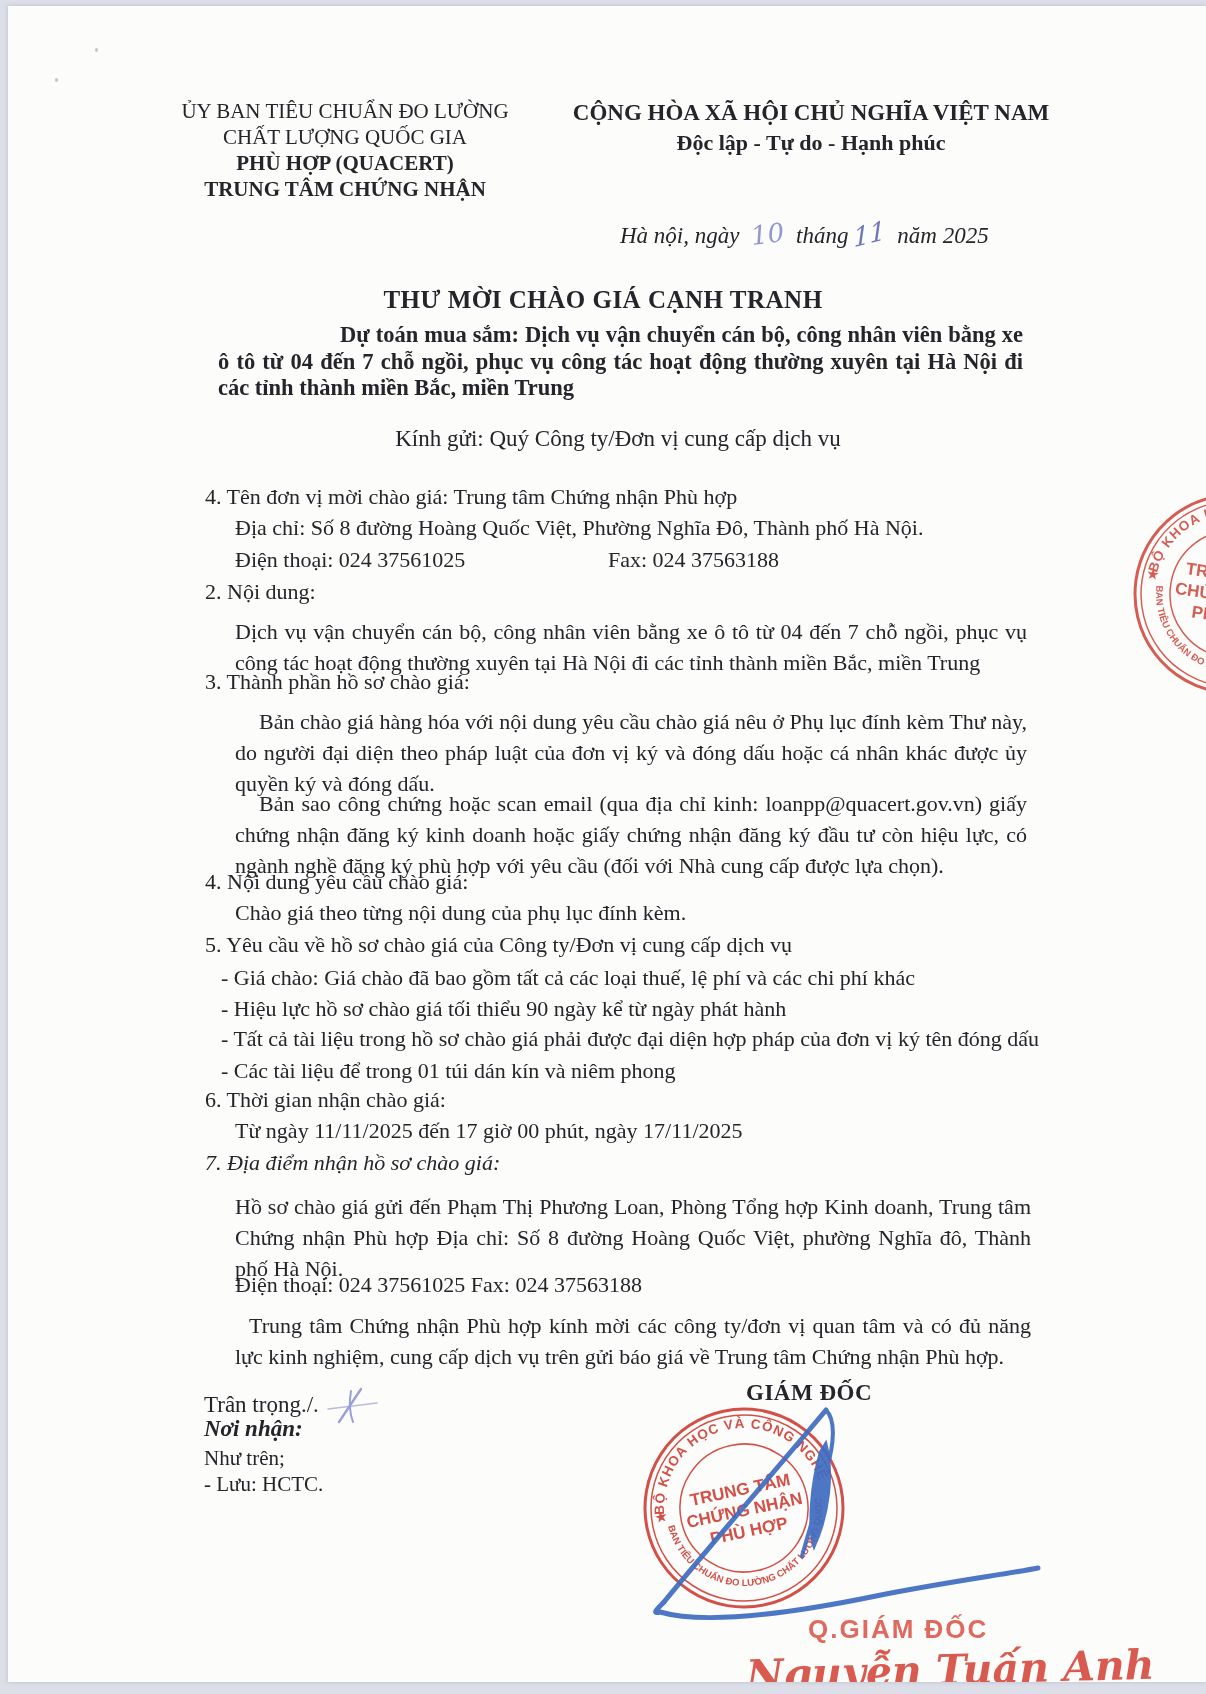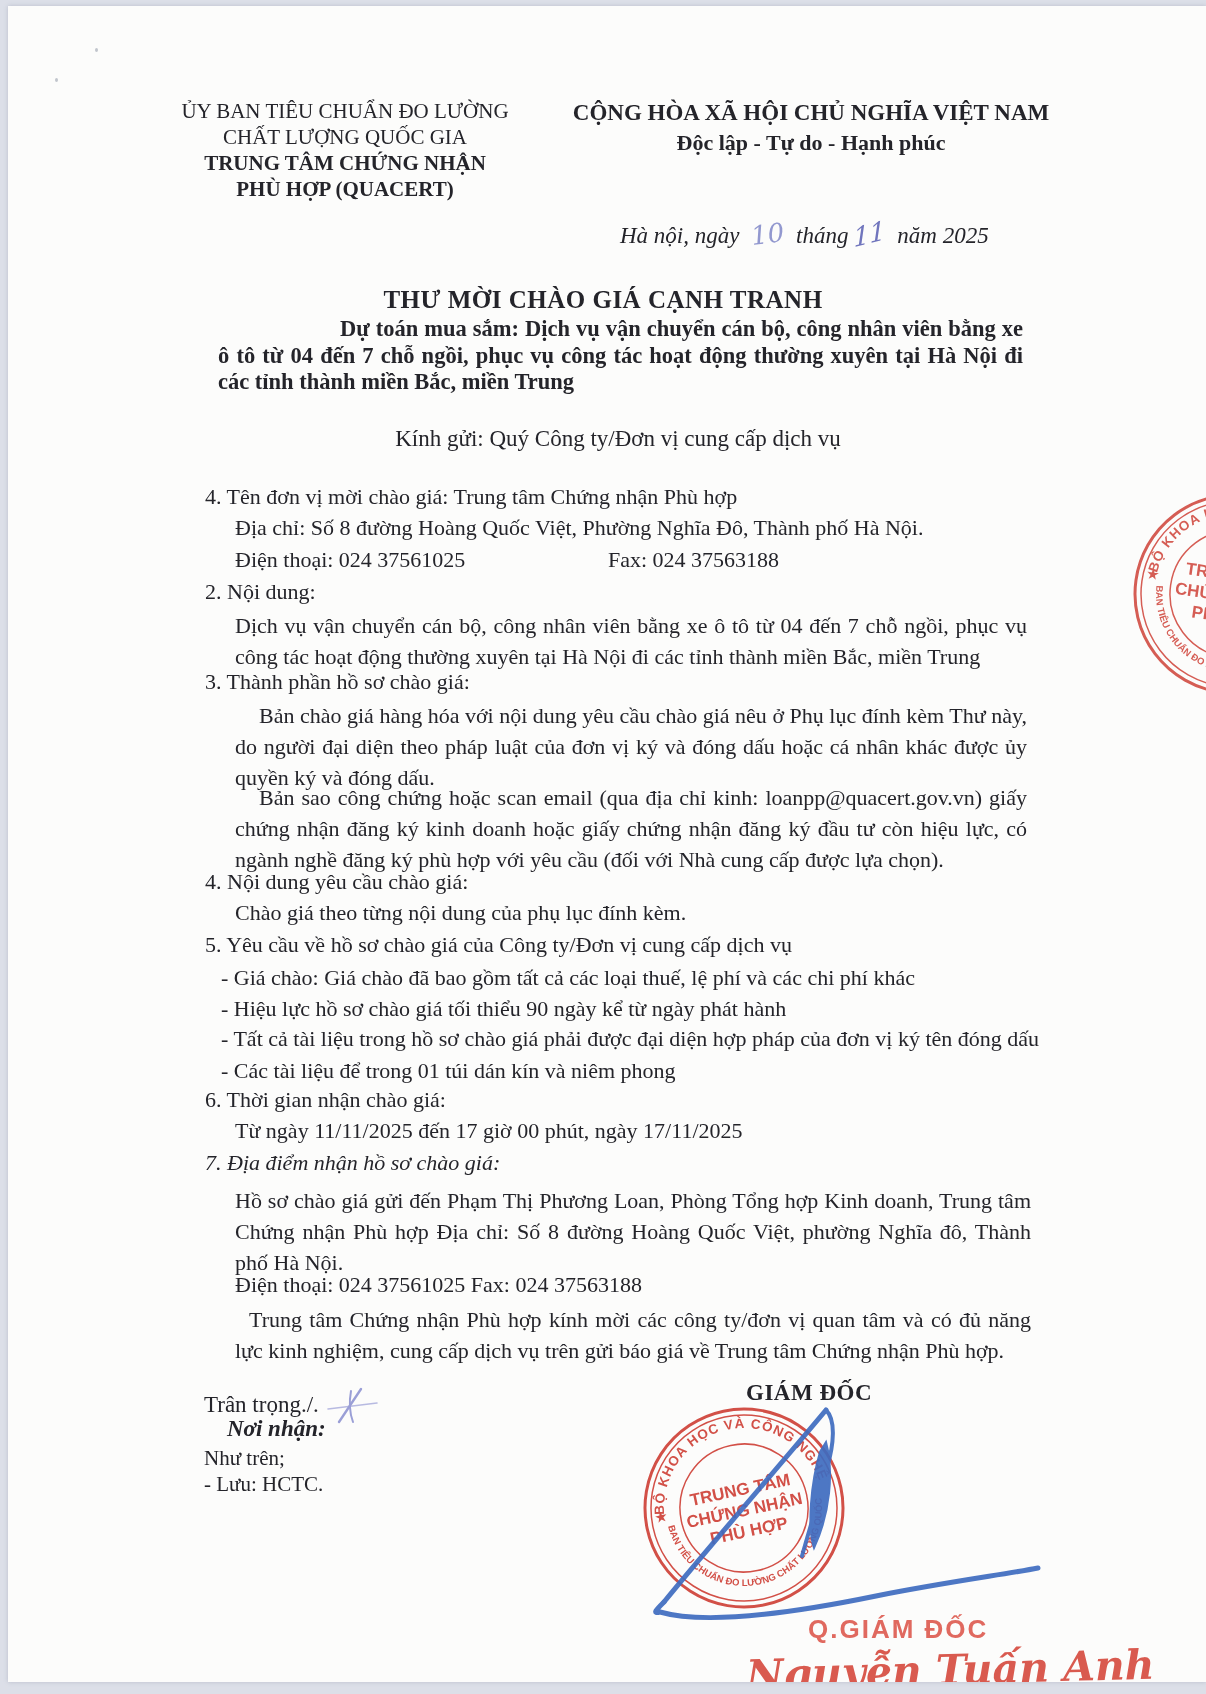--- a/index.html
+++ b/index.html
@@ -13,41 +13,41 @@
   .page{
     position:absolute;left:8px;top:6px;width:1198px;height:1676px;
     background:#fcfcfb;overflow:hidden;
     box-shadow:0 0 4px rgba(120,125,150,.35);
   }
   .abs{position:absolute;white-space:nowrap;}
   .center{text-align:center;}
   .b{font-weight:bold;}
   .i{font-style:italic;}
   .hline{font-size:22px;}
-  .para{position:absolute;white-space:normal;text-align:justify;font-size:22px;line-height:31px;}
+  .para{position:absolute;white-space:normal;text-align:justify;font-size:22px;line-height:31px;margin-top:6px;}
   .speck{position:absolute;width:3px;height:4px;background:#9aa0ae;border-radius:50%;opacity:.6;}
   .hand{font-family:"DejaVu Serif", serif;font-style:italic;}
   .stamp{position:absolute;width:220px;height:220px;}
   .stamp svg{width:100%;height:100%;}
   .st-arc{font-family:"Liberation Sans", sans-serif;font-weight:bold;fill:#cf4238;}
   .st-center{font-family:"Liberation Sans", sans-serif;font-weight:bold;fill:#cf4238;text-anchor:middle;}
 </style>
 </head>
 <body>
 
 <div class="page">
 
   <div class="speck" style="left:87px;top:42px;"></div>
   <div class="speck" style="left:47px;top:72px;"></div>
 
   <div class="abs center" style="left:152px;top:92px;width:370px;font-size:21px;line-height:26px;">
     <div>ỦY BAN TIÊU CHUẨN ĐO LƯỜNG</div>
     <div>CHẤT LƯỢNG QUỐC GIA</div>
+    <div class="b">PHÙ HỢP (QUACERT)</div>
     <div class="b">TRUNG TÂM CHỨNG NHẬN</div>
-    <div class="b">PHÙ HỢP (QUACERT)</div>
   </div>
 
   <div class="abs center" style="left:548px;top:92px;width:510px;line-height:30px;">
     <div class="b" style="font-size:23px;">CỘNG HÒA XÃ HỘI CHỦ NGHĨA VIỆT NAM</div>
     <div class="b" style="font-size:22px;">Độc lập - Tự do - Hạnh phúc</div>
   </div>
 
   <div class="abs i" style="left:612px;top:213px;font-size:23px;">
     <span>Hà nội, ngày</span>
     <span class="hand" style="color:#9298cf;font-size:26px;display:inline-block;transform:rotate(-7deg);padding:0 6px;">10</span>
@@ -96,21 +96,21 @@
     <span>Trân trọng./.</span>
     <svg width="56" height="42" style="vertical-align:-14px;">
       <g stroke="#8a8fd0" fill="none" stroke-linecap="round" opacity="0.85">
         <path d="M14 38 L36 5" stroke-width="2.4"></path>
         <path d="M26 7 C 24 18 25 30 28 38" stroke-width="2"></path>
         <path d="M3 25 L52 19" stroke-width="1.6" opacity=".7"></path>
       </g>
     </svg>
   </div>
   <div class="abs b" style="left:738px;top:1374px;font-size:23px;letter-spacing:.5px;">GIÁM ĐỐC</div>
-  <div class="abs b i" style="left:196px;top:1410px;font-size:23px;margin-left:23px;">Nơi nhận:</div>
+  <div class="abs b i" style="left:196px;top:1410px;font-size:23px;">Nơi nhận:</div>
   <div class="abs" style="left:196px;top:1440px;font-size:21px;">Như trên;</div>
   <div class="abs" style="left:196px;top:1466px;font-size:21px;">- Lưu: HCTC.</div>
 
   <div class="stamp" style="left:626px;top:1392px;transform:rotate(-12deg);opacity:.92;">
     <svg viewBox="0 0 220 220">
       <circle cx="110" cy="110" r="99" fill="none" stroke="#cf4238" stroke-width="3"></circle>
       <circle cx="110" cy="110" r="93" fill="none" stroke="#cf4238" stroke-width="1.5"></circle>
       <circle cx="110" cy="110" r="64" fill="none" stroke="#cf4238" stroke-width="1.5"></circle>
       <defs>
         <path id="s1top" d="M 30 110 A 80 80 0 0 1 190 110"></path>

